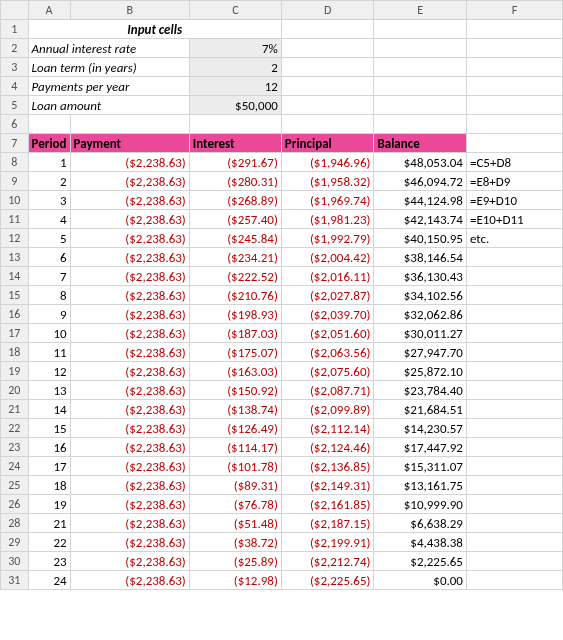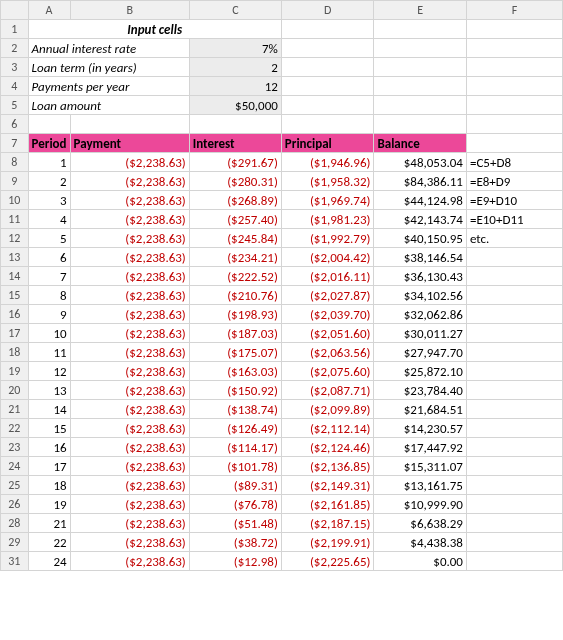--- a/index.html
+++ b/index.html
@@ -157,21 +157,21 @@
         <td class="num neg">($1,946.96)</td>
         <td class="num">$48,053.04</td>
         <td class="blue">=C5+D8</td>
       </tr>
       <tr>
         <td class="row-hdr">9</td>
         <td class="num">2</td>
         <td class="num neg">($2,238.63)</td>
         <td class="num neg">($280.31)</td>
         <td class="num neg">($1,958.32)</td>
-        <td class="num">$84,386.11</td>
+        <td class="num">$46,094.72</td>
         <td class="blue">=E8+D9</td>
       </tr>
       <tr>
         <td class="row-hdr">10</td>
         <td class="num">3</td>
         <td class="num neg">($2,238.63)</td>
         <td class="num neg">($268.89)</td>
         <td class="num neg">($1,969.74)</td>
         <td class="num">$44,124.98</td>
         <td class="blue">=E9+D10</td>
@@ -332,20 +332,29 @@
       <tr>
         <td class="row-hdr">29</td>
         <td class="num">22</td>
         <td class="num neg">($2,238.63)</td>
         <td class="num neg">($38.72)</td>
         <td class="num neg">($2,199.91)</td>
         <td class="num">$4,438.38</td>
         <td class="blue"></td>
       </tr>
       <tr>
+        <td class="row-hdr">30</td>
+        <td class="num">23</td>
+        <td class="num neg">($2,238.63)</td>
+        <td class="num neg">($25.89)</td>
+        <td class="num neg">($2,212.74)</td>
+        <td class="num">$2,225.65</td>
+        <td class="blue"></td>
+      </tr>
+      <tr>
         <td class="row-hdr">31</td>
         <td class="num">24</td>
         <td class="num neg">($2,238.63)</td>
         <td class="num neg">($12.98)</td>
         <td class="num neg">($2,225.65)</td>
         <td class="num">$0.00</td>
         <td class="blue"></td>
       </tr>
     </tbody>
 </table>

